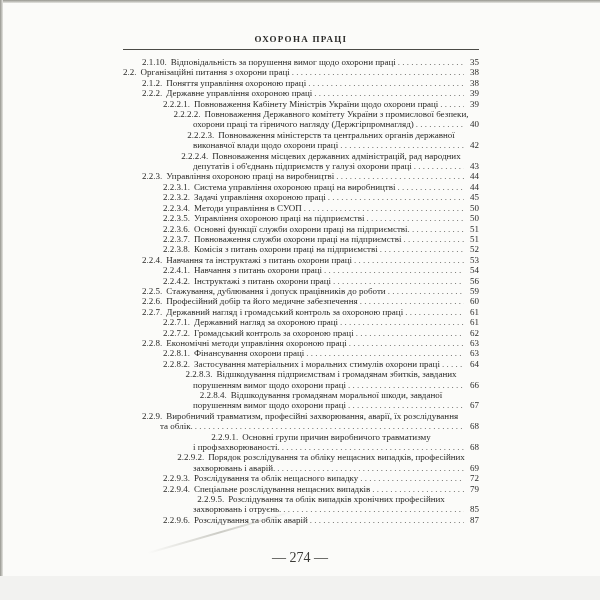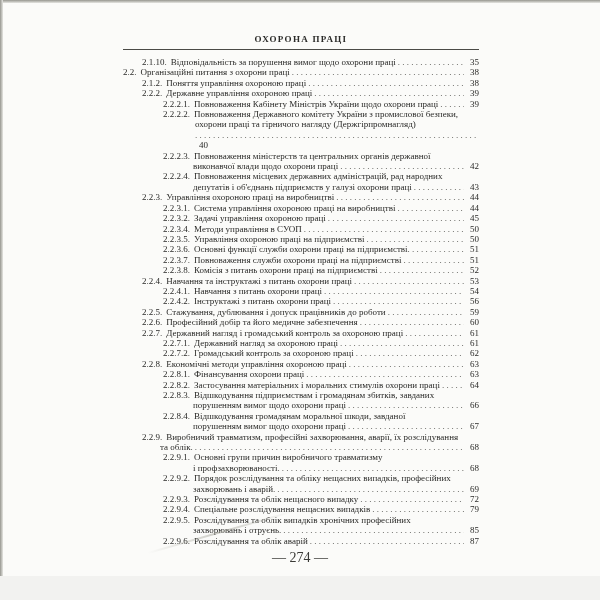--- a/index.html
+++ b/index.html
@@ -27,21 +27,21 @@
   .toc { margin-top:7px; font-size:9px; line-height:10.4px; }
   .entry { }
   .tline { display:flex; align-items:baseline; white-space:nowrap; overflow:hidden; }
   .num { margin-right:4px; flex:none; }
   .ttl { flex:none; }
   .dots { flex:1 1 auto; overflow:hidden; margin:0 2px; color:#3a3a36; }
   .dots::after { content:". . . . . . . . . . . . . . . . . . . . . . . . . . . . . . . . . . . . . . . . . . . . . . . . . . . . . . . . . . . . . . . . . . . . . . . . . . . . . . . . . . . . . . . . . . . ."; }
   .pg { flex:none; min-width:13px; text-align:right; }
   .ind0 { padding-left:0; }
   .ind1 { padding-left:19px; }
-  .ind2 { padding-left:40px; }
+  .ind2 { padding-left:40px;justify-content:center; }
   .ind3 { padding-left:53px; }
   .footer {
     position:absolute; left:0; right:0; top:550px;
     text-align:center; font-size:14px; color:#3a3a36;
   }
 </style>
 </head>
 <body>
 
 <div class="page">
@@ -88,21 +88,21 @@
             <span class="ttl">Повноваження Кабінету Міністрів України щодо охорони праці</span>
             <span class="dots"></span>
             <span class="pg">39</span>
           </div>
         </div>
         <div class="entry">
           <div class="tline ind2">
             <span class="num">2.2.2.2.</span>
             <span class="ttl">Повноваження Державного комітету України з промислової безпеки,</span>
           </div>
-          <div class="tline" style="padding-left: 70px; flex-direction: column;">
+          <div class="tline" style="padding-left: 70px;">
             <span class="ttl">охорони праці та гірничого нагляду (Держгірпромнагляд)</span>
             <span class="dots"></span>
             <span class="pg">40</span>
           </div>
         </div>
         <div class="entry">
           <div class="tline ind2">
             <span class="num">2.2.2.3.</span>
             <span class="ttl">Повноваження міністерств та центральних органів державної</span>
           </div>

